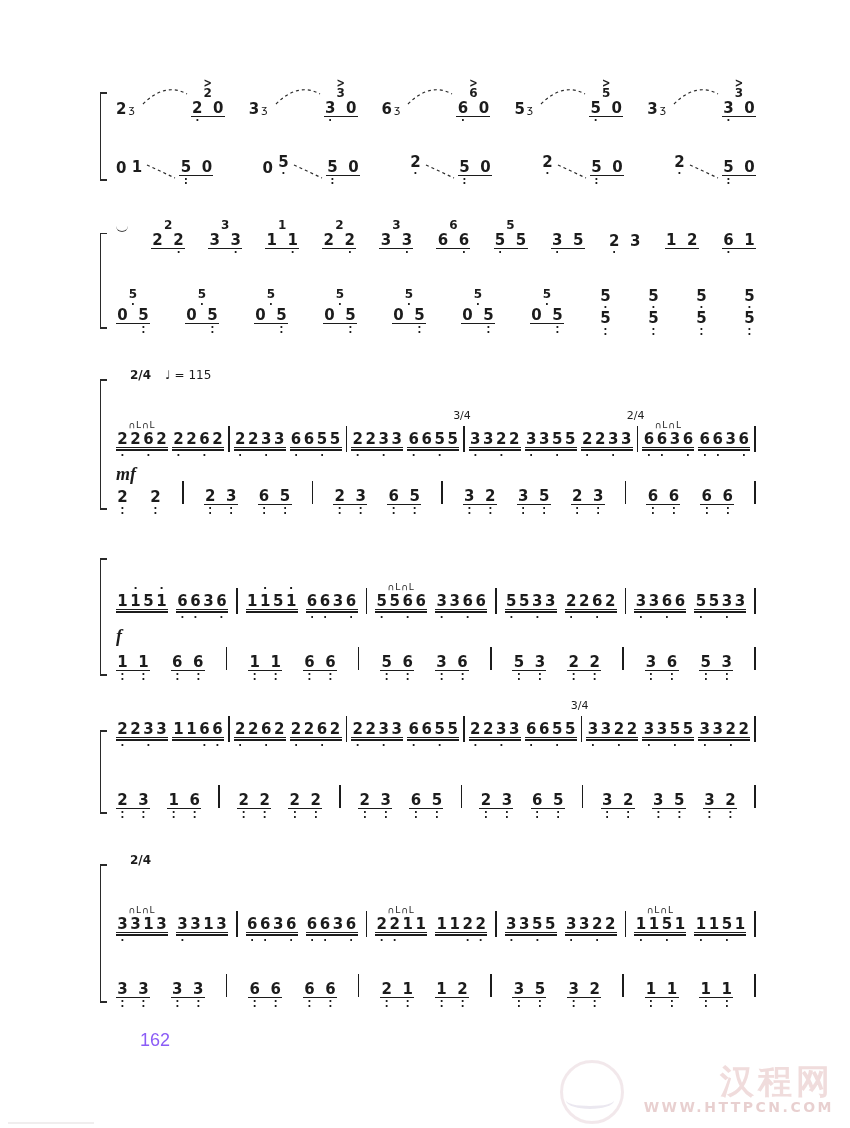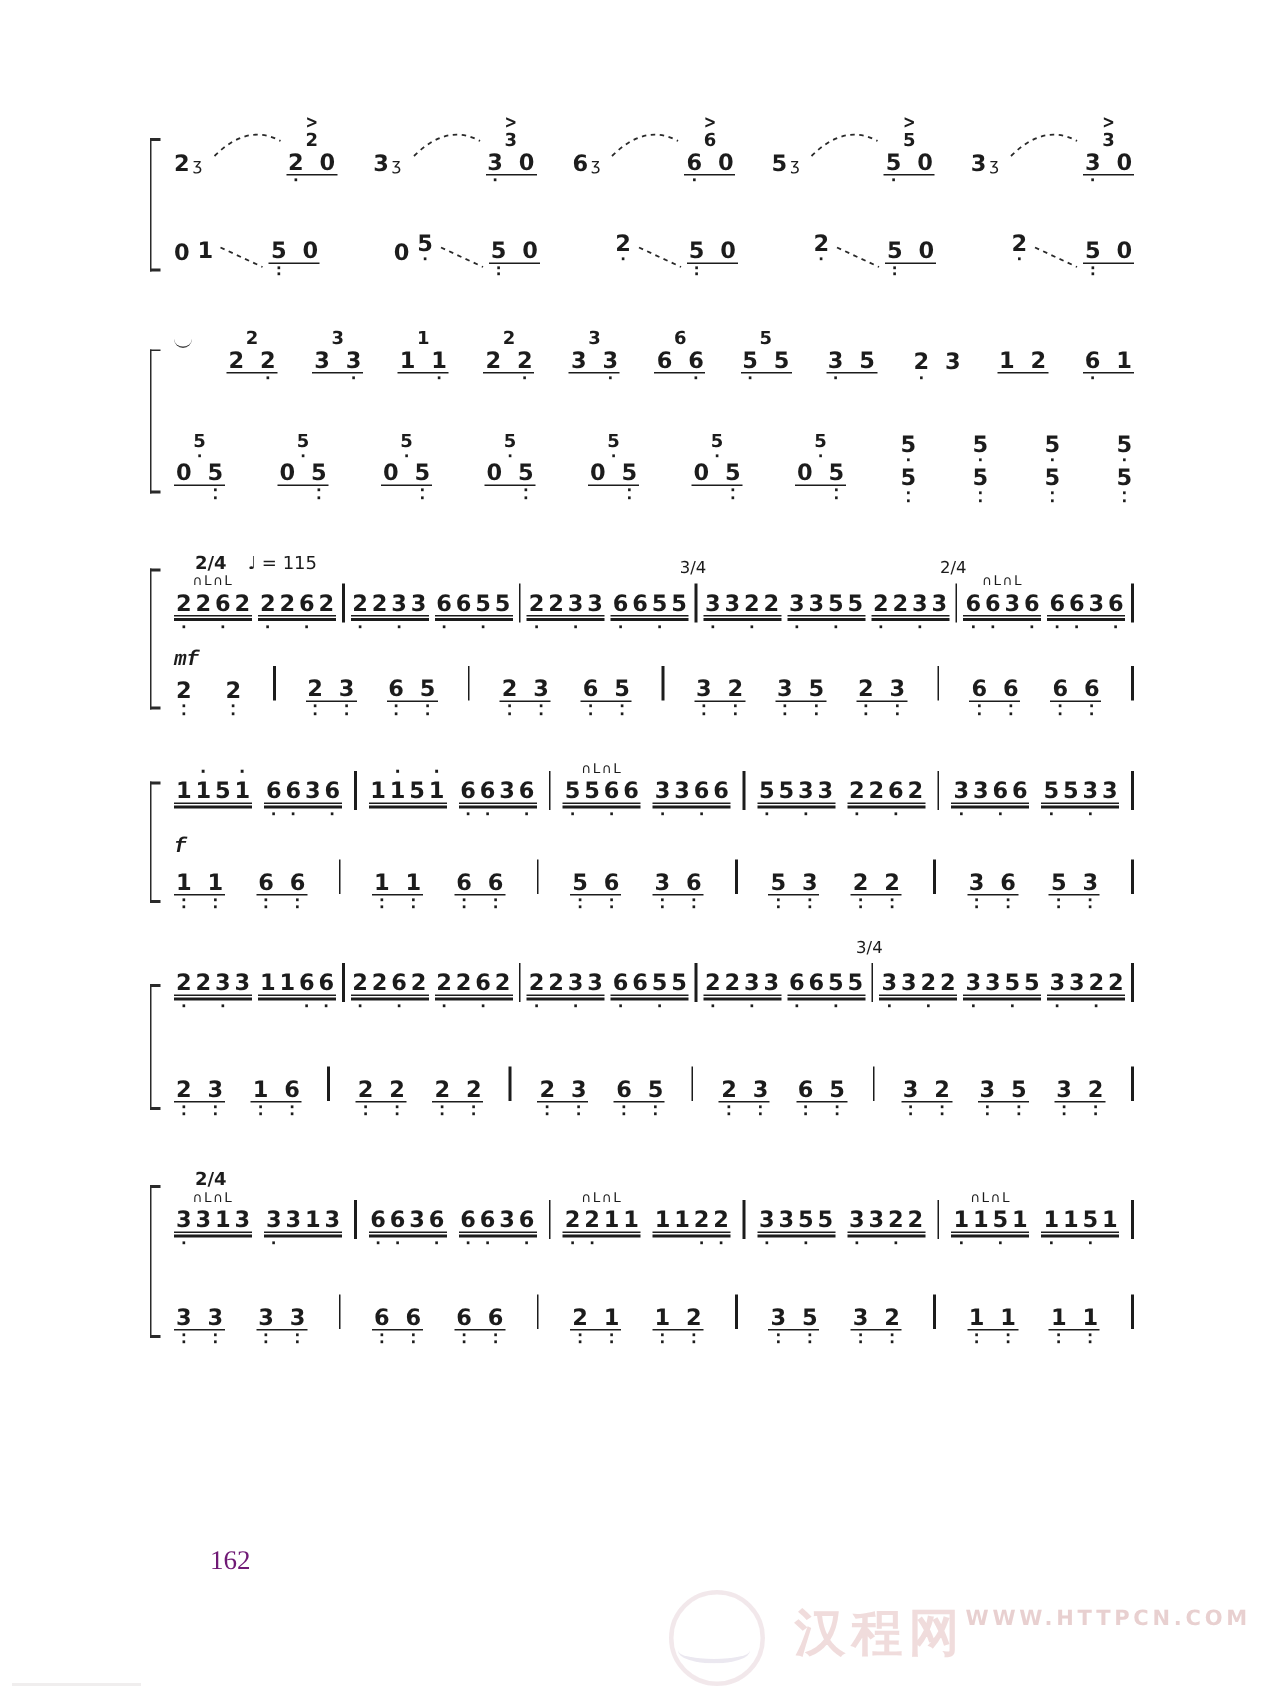--- a/index.html
+++ b/index.html
@@ -15,54 +15,54 @@
   .vrow{display:flex;justify-content:space-between;align-items:flex-end;width:640px;}
   
   .system:nth-of-type(1) .vrow.lower{margin-top:24px}.system:nth-of-type(1){margin-bottom:30px}
   .system:nth-of-type(2) .vrow.lower{margin-top:26px}.system:nth-of-type(2){margin-bottom:28px}
   .system:nth-of-type(3) .vrow.lower{margin-top:14px}.system:nth-of-type(3){margin-bottom:26px}
   .system:nth-of-type(4) .vrow.lower{margin-top:18px}.system:nth-of-type(4){margin-bottom:32px}
   .system:nth-of-type(5) .vrow.lower{margin-top:28px}.system:nth-of-type(5){margin-bottom:28px}
   .system:nth-of-type(6) .vrow.lower{margin-top:22px}.system:nth-of-type(6){margin-bottom:0}
   .cell{position:relative;display:flex;flex-direction:column;align-items:center;}
   .noterow{display:flex;align-items:flex-end;}
-  .orn{font-size:9px;letter-spacing:1px;height:12px;line-height:12px;font-weight:400;}
+  .orn{font-size:9px;letter-spacing:1px;height:12px;line-height:12px;font-weight:400;margin-top:37px;}
   .mg{display:flex;flex-direction:column;align-items:center;}
   .acc{font-size:10px;line-height:9px;font-weight:700;transform:scaleY(1.2);}
   .top{font-size:12px;font-weight:700;line-height:13px;}
   .chars{display:flex;position:relative;}
   .chars.u1,.chars.u2{border-bottom:1.7px solid #1c1c1c;}
   .chars.u2::after{content:"";position:absolute;left:0;right:0;bottom:-4px;height:1.7px;background:#1c1c1c;}
   .ch{display:flex;flex-direction:column;align-items:center;min-width:13px;}
   .ch.sp{min-width:8px;}
   .hd{height:7px;line-height:6px;font-size:11px;font-weight:700;}
   .d{font-size:15px;font-weight:700;line-height:16px;}
   .lods{display:flex;height:13px;align-items:flex-start;}
   .lods.deep{padding-top:4px;height:15px;}
   .ld{min-width:13px;display:flex;flex-direction:column;align-items:center;padding-top:2px;}
   .ld.sp{min-width:8px;}
   .ldd{font-size:10px;line-height:4.5px;font-weight:700;}
   .bar{width:1.7px;background:#1c1c1c;height:26px;margin-bottom:15px;position:relative;}
   .vrow.lower .bar{height:23px;margin-bottom:14px;}
   .ts{position:absolute;top:-17px;left:-10px;font-size:11px;font-weight:400;white-space:nowrap;}
-  .dyn{position:absolute;left:0;bottom:-18px;font-size:14px;font-weight:700;font-style:italic;font-family:Liberation Mono, monospace;}
+  .dyn{position:absolute;left:0;bottom:-18px;font-size:18px;font-weight:700;font-style:italic;font-family:Liberation Serif, serif;}
   .prerow{display:flex;align-items:flex-end;}
   .squig{font-size:11px;line-height:10px;margin-left:2px;transform:translateY(-2px);}
   .arc{margin:0 2px 24px 2px;}
   .gls{margin:0 2px 8px 2px;}
   .from-mg{margin-bottom:12px;}
   .pre0{margin-right:4px;}
   .cue{width:12px;height:6px;border:1px solid #444;border-top:none;border-left:none;border-right:none;border-radius:0 0 10px 10px;margin-bottom:30px;}
   .stackc{display:flex;flex-direction:column;align-items:center;}
-  .footer-num{position:absolute;left:140px;top:1030px;font-family:Liberation Serif, serif;font-size:18px;color:#701a75;}
+  .footer-num{position:absolute;left:140px;top:1030px;font-family:Liberation Sans, sans-serif;font-size:18px;color:#8b5cf6;}
   .watermark{position:absolute;right:16px;bottom:8px;display:flex;align-items:center;gap:6px;opacity:.75;}
   .wm-logo{width:92px;height:62px;position:relative;}
   .wm-ring{position:absolute;left:14px;top:2px;width:58px;height:58px;border:3px solid rgba(205,170,180,.35);border-radius:50%;}
   .wm-wave{position:absolute;left:20px;top:34px;width:48px;height:14px;border-bottom:3px solid rgba(180,170,200,.35);border-radius:50%;}
-  .wm-text{display:flex;flex-direction:row;align-items:flex-start;}
+  .wm-text{display:flex;flex-direction:column;align-items:flex-end;}
   .wm-brand{font-size:34px;font-weight:700;letter-spacing:4px;color:rgba(210,150,150,.45);line-height:36px;}
   .wm-url{font-size:14px;letter-spacing:2.5px;font-weight:700;color:rgba(200,140,140,.55);}
   .scan-line{position:absolute;left:8px;bottom:4px;width:86px;height:2px;background:#f0eeee;}
 </style>
 </head>
 <body>
 
 <div class="page">
   <div class="score" id="score">
       <div class="system">

